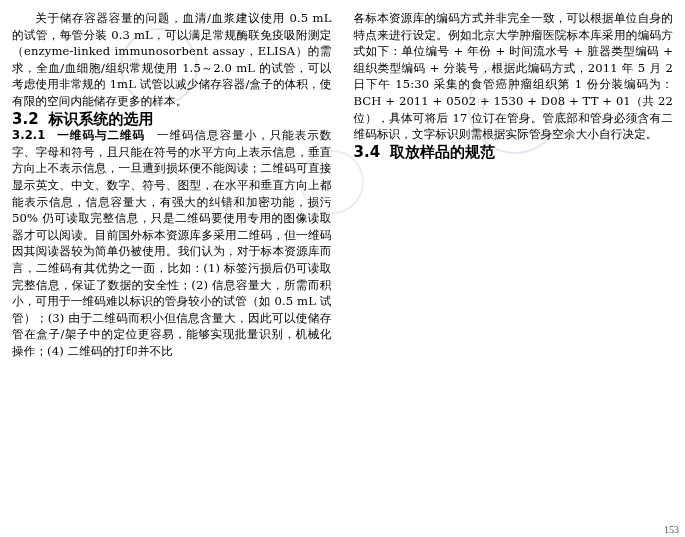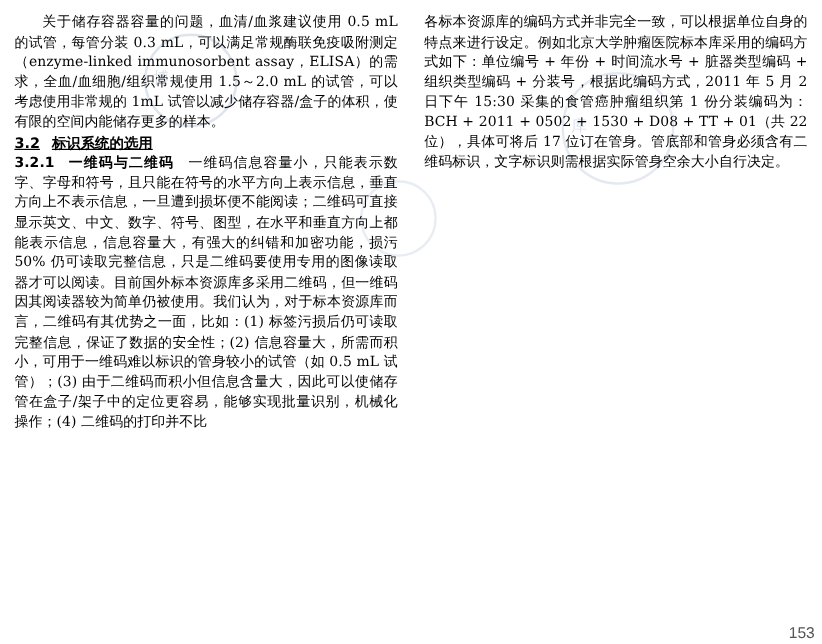--- a/index.html
+++ b/index.html
@@ -38,25 +38,24 @@
     line-height: 16.6px;
     text-align: justify;
     text-justify: inter-ideograph;
     letter-spacing: 0.1px;
   }
   p.indent {
     text-indent: 2em;
   }
   .heading {
     margin: 1px 0 0 0;
-    font-size: 12px;
+    font-size: 15px;
     line-height: 16.6px;
     font-weight: bold;
     font-family: "DejaVu Sans", "Liberation Sans", sans-serif;
-    text-decoration: underline;
   }
   .heading .hnum {
     margin-right: 10px;
   }
   .run-in {
     font-size: 11.6px;
     line-height: 16.6px;
     text-align: justify;
     text-justify: inter-ideograph;
     margin: 0;
@@ -89,23 +88,23 @@
     font-family: "DejaVu Sans", "Liberation Sans", sans-serif;
     z-index: 1;
     pointer-events: none;
   }
   .wmt1 { left: 128px; top: 56px; }
   .wmt2 { left: 476px; top: 96px; }
   .page-number {
     position: absolute;
     right: 6px;
     bottom: 2px;
-    font-size: 13px;
+    font-size: 10px;
     color: #555;
-    font-family: Liberation Sans, sans-serif;
+    font-family: Liberation Serif, serif;
     z-index: 3;
     margin-left: 24px;
   }
 </style>
 </head>
 <body>
 
 <div class="page">
 
   <div class="watermark wm1"></div>
@@ -119,18 +118,21 @@
     <div class="col">
       <p class="indent">关于储存容器容量的问题，血清/血浆建议使用 0.5 mL 的试管，每管分装 0.3 mL，可以满足常规酶联免疫吸附测定（enzyme-linked immunosorbent assay，ELISA）的需求，全血/血细胞/组织常规使用 1.5～2.0 mL 的试管，可以考虑使用非常规的 1mL 试管以减少储存容器/盒子的体积，使有限的空间内能储存更多的样本。</p>
       <div class="heading">
         <span class="hnum">3.2</span><span>标识系统的选用</span>
       </div>
       <p class="run-in"><span class="hnum">3.2.1</span><span class="htitle">一维码与二维码</span><span>一维码信息容量小，只能表示数字、字母和符号，且只能在符号的水平方向上表示信息，垂直方向上不表示信息，一旦遭到损坏便不能阅读；二维码可直接显示英文、中文、数字、符号、图型，在水平和垂直方向上都能表示信息，信息容量大，有强大的纠错和加密功能，损污 50% 仍可读取完整信息，只是二维码要使用专用的图像读取器才可以阅读。目前国外标本资源库多采用二维码，但一维码因其阅读器较为简单仍被使用。我们认为，对于标本资源库而言，二维码有其优势之一面，比如：(1) 标签污损后仍可读取完整信息，保证了数据的安全性；(2) 信息容量大，所需而积小，可用于一维码难以标识的管身较小的试管（如 0.5 mL 试管）；(3) 由于二维码而积小但信息含量大，因此可以使储存管在盒子/架子中的定位更容易，能够实现批量识别，机械化操作；(4) 二维码的打印并不比</span></p>
     </div>
 
     <div class="col">
       <p>各标本资源库的编码方式并非完全一致，可以根据单位自身的特点来进行设定。例如北京大学肿瘤医院标本库采用的编码方式如下：单位编号 + 年份 + 时间流水号 + 脏器类型编码 + 组织类型编码 + 分装号，根据此编码方式，2011 年 5 月 2 日下午 15:30 采集的食管癌肿瘤组织第 1 份分装编码为：BCH + 2011 + 0502 + 1530 + D08 + TT + 01（共 22 位），具体可将后 17 位订在管身。管底部和管身必须含有二维码标识，文字标识则需根据实际管身空余大小自行决定。</p>
+      <div class="heading">
+        <span class="hnum">3.4</span><span>取放样品的规范</span>
+      </div>
     </div>
 
   </div>
 
   <div class="page-number">153</div>
 </div>
 
 </body></html>

